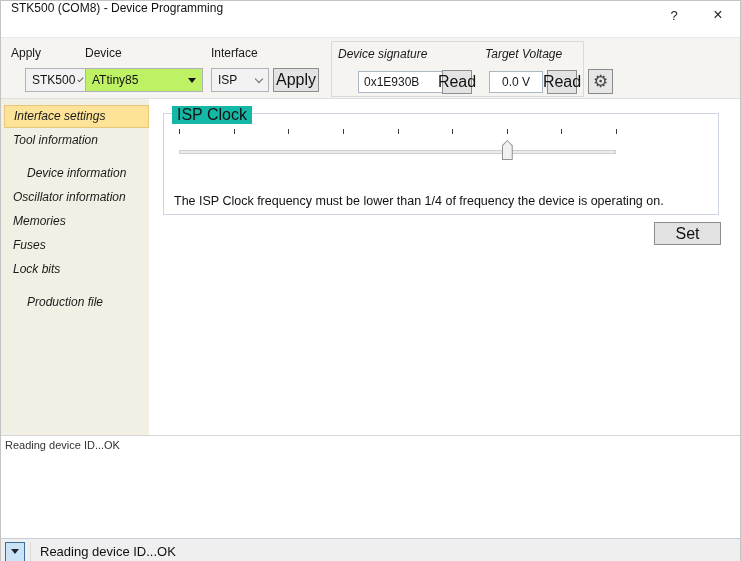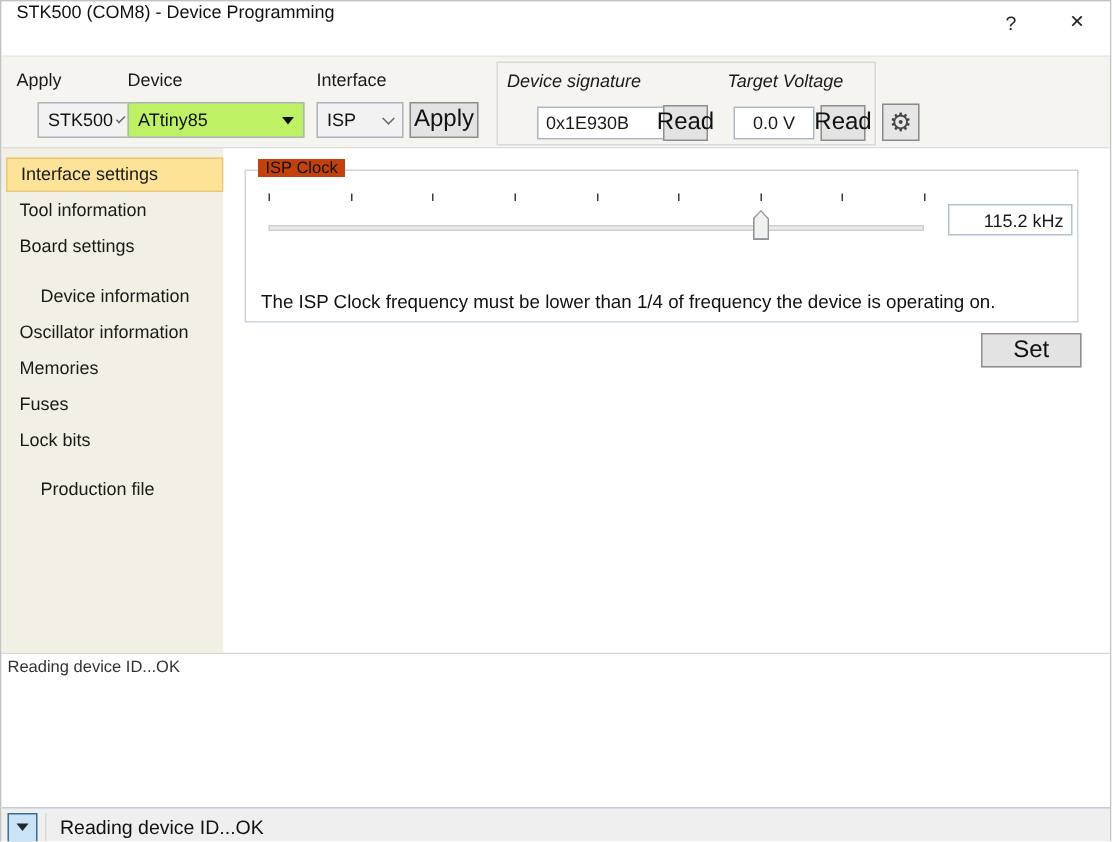--- a/index.html
+++ b/index.html
@@ -65,41 +65,41 @@
   .gear-btn {
     position:absolute; left:587px; top:31px; width:25px; height:25px;
     background:#e6e6e6; border:1px solid #8a8a8a;
     display:flex; align-items:center; justify-content:center;
   }
   .gear-glyph { font-size:17px; color:#474747; line-height:1; }
 
   
   .body { display:flex; height:337px; border-bottom:1px solid #d6d6d6; }
   .sidebar {
-    width:148px; background:#f2f0e4; padding-top:6px; flex:none;
+    width:148px; background:#f2f0e4; padding-top:6px; flex:none;font-style:italic;
   }
   .side-item {
     height:23px; margin-bottom:1px; line-height:23px; font-size:12px;
     padding-left:12px; color:#1a1a1a; cursor:default;
   }
   .side-item.gap { margin-top:10px;margin-left:14px; }
   .side-item.selected {
     background:#fce398; border:1px solid #e9c77a; line-height:21px;
     margin-left:3px; padding-left:9px;
   }
   .main { position:relative; flex:1; background:#fff; }
 
   
   .groupbox {
     position:absolute; left:14px; top:14px; width:556px; height:102px;
     border:1px solid #ccd5df;
   }
   .groupbox .legend {
-    position:absolute; top:-8px; left:8px; background:#c2410c; padding:0 5px;
-    font-size:11px; color:#111;text-align:center;
+    position:absolute; top:-8px; left:8px; background:#14b8a6; padding:0 5px;
+    font-size:16px; color:#111;text-align:center;
   }
   .ticks { position:absolute; left:15px; top:15px; width:437px; height:6px; }
   .tick { position:absolute; top:0; width:1px; height:5px; background:#3c3c3c; }
   .track {
     position:absolute; left:15px; top:36px; width:437px; height:4px;
     background:#ebebeb; border:1px solid #cfcfcf;
   }
   .thumb-outer {
     position:absolute; top:26px; width:11px; height:20px; background:#8e939a;
     clip-path:polygon(50% 0, 100% 28%, 100% 100%, 0 100%, 0 28%);
@@ -191,21 +191,20 @@
 
     <div class="gear-btn">
       <span class="gear-glyph">⚙</span>
     </div>
   </div>
 
   <div class="body">
     <div class="sidebar" id="sidebar">
         <div class="side-item selected">Interface settings</div>
         <div class="side-item">Tool information</div>
-        <div class="side-item">Board settings</div>
         <div class="side-item gap">Device information</div>
         <div class="side-item">Oscillator information</div>
         <div class="side-item">Memories</div>
         <div class="side-item">Fuses</div>
         <div class="side-item">Lock bits</div>
         <div class="side-item gap">Production file</div>
       </div>
 
     <div class="main">
       <div class="groupbox">
@@ -218,23 +217,20 @@
             <div class="tick" style="left: 50%;"></div>
             <div class="tick" style="left: 62.5%;"></div>
             <div class="tick" style="left: 75%;"></div>
             <div class="tick" style="left: 87.5%;"></div>
             <div class="tick" style="left: 100%;"></div>
           </div>
         <div class="track"></div>
         <div class="thumb-outer" id="thumb" style="left: 337.75px;">
           <div class="thumb-inner"></div>
         </div>
-        <div class="field clock-value">
-          <span>115.2 kHz</span>
-        </div>
         <div class="note">The ISP Clock frequency must be lower than 1/4 of frequency the device is operating on.</div>
       </div>
       <button class="btn set-btn">Set</button>
     </div>
   </div>
 
   <div class="log">
     <div class="log-line">Reading device ID...OK</div>
   </div>
 

